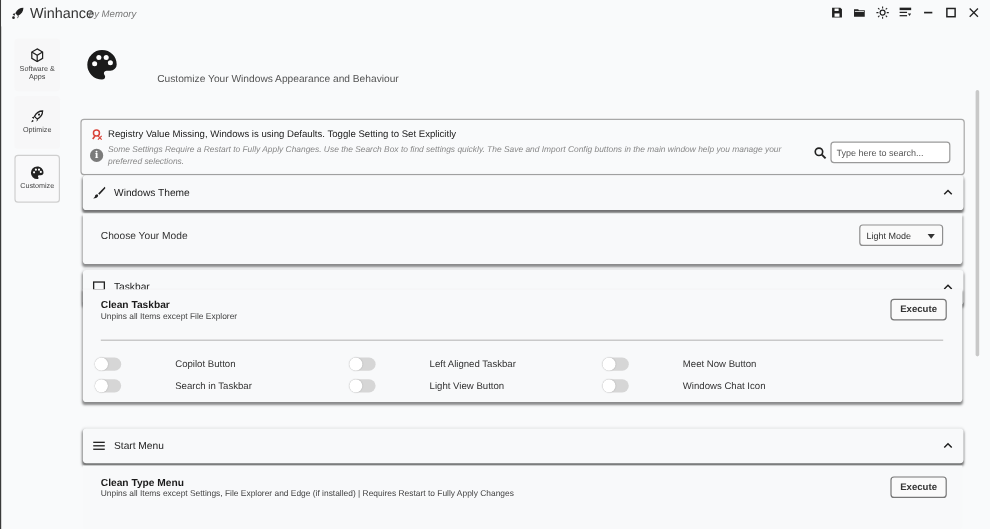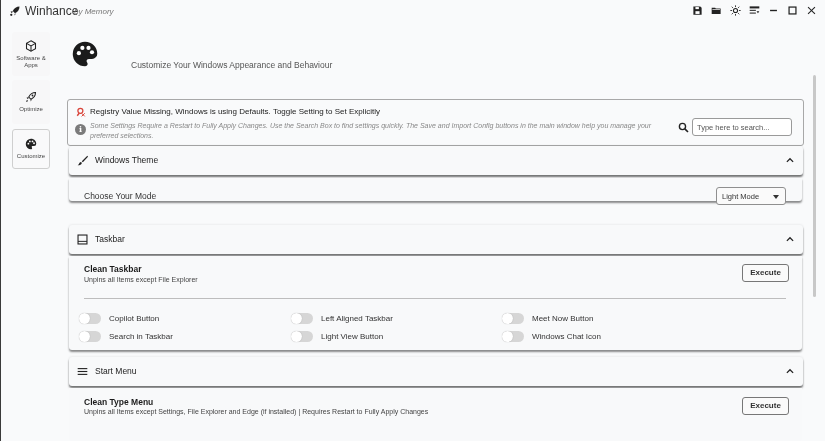--- a/index.html
+++ b/index.html
@@ -102,21 +102,21 @@
     font-size: 8px; font-weight: bold; color: #333; text-align: center; line-height: 16px; cursor: pointer;
     font-family: "Liberation Sans", sans-serif;
   }
   .divider { position: absolute; left: 15px; top: 42px; width: 702px; height: 1px; background: #bdbdbd; }
 
   .toggle-row { position: absolute; display: flex; align-items: center; cursor: pointer; }
   .toggle {
     width: 22px; height: 11px; border-radius: 6px; background: #d6d6d6; position: relative; margin-right: 8px;
   }
   .toggle::after { content: ""; position: absolute; left: 0; top: 0; width: 11px; height: 11px; border-radius: 50%; background: #fff; box-shadow: 0 0 1px rgba(0,0,0,0.3); }
-  .toggle-label { font-size: 8px; color: #333; }
+  .toggle-label { font-size: 8px; color: #333; margin-left: 37px; }
 
   
   .scrollbar-track { position: absolute; left: 811px; top: 70px; width: 4px; height: 366px; }
   .scrollbar-thumb { position: absolute; left: 812px; top: 75px; width: 3px; height: 222px; background: #c8c8c8; border-radius: 2px; cursor: pointer; }
 </style>
 </head>
 <body>
 
 <div class="window">
 
@@ -243,39 +243,39 @@
   <div class="sec-head" style="top:146px;">
     <svg class="sicon" viewBox="0 0 16 16">
         <path d="M15 1L7 9l1.5 1.5L16 2.5z" fill="#222"></path>
         <path d="M6 10c-2 0-3 1.5-3 3l-2 2c3 0 6-1 6-3.5z" fill="#222"></path>
       </svg>
     <span class="stitle">Windows Theme</span>
     <svg class="chev" viewBox="0 0 16 16">
         <path d="M3 11l5-5 5 5" fill="none" stroke="#222" stroke-width="2"></path>
       </svg>
   </div>
-  <div class="sec-body" style="top:178px; height:23px;">
+  <div class="sec-body" style="top:178px; height:42px;">
     <span class="mode-label">Choose Your Mode</span>
     <div class="mode-select">
       <span>Light Mode</span>
       <span class="caret"></span>
     </div>
   </div>
 
   <div class="sec-head" style="top:225px;">
     <svg class="sicon" viewBox="0 0 16 16">
         <rect x="1.5" y="1.5" width="13" height="13" fill="none" stroke="#222" stroke-width="1.6"></rect>
         <rect x="1.5" y="10" width="13" height="1.4" fill="#222"></rect>
       </svg>
     <span class="stitle">Taskbar</span>
     <svg class="chev" viewBox="0 0 16 16">
         <path d="M3 11l5-5 5 5" fill="none" stroke="#222" stroke-width="2"></path>
       </svg>
   </div>
-  <div class="sec-body" style="top:256px; height:94px;">
+  <div class="sec-body" style="top:241px; height:94px;">
     <span class="action-title" style="top:8px;">Clean Taskbar</span>
     <span class="action-desc" style="top:20px;">Unpins all Items except File Explorer</span>
     <button class="exec-btn" style="top:8px;">Execute</button>
     <div class="divider"></div>
 
     <div class="toggle-row" style="left:10px; top:57px;">
       <span class="toggle"></span>
       <span class="toggle-label">Copilot Button</span>
     </div>
     <div class="toggle-row" style="left:222px; top:57px;">

